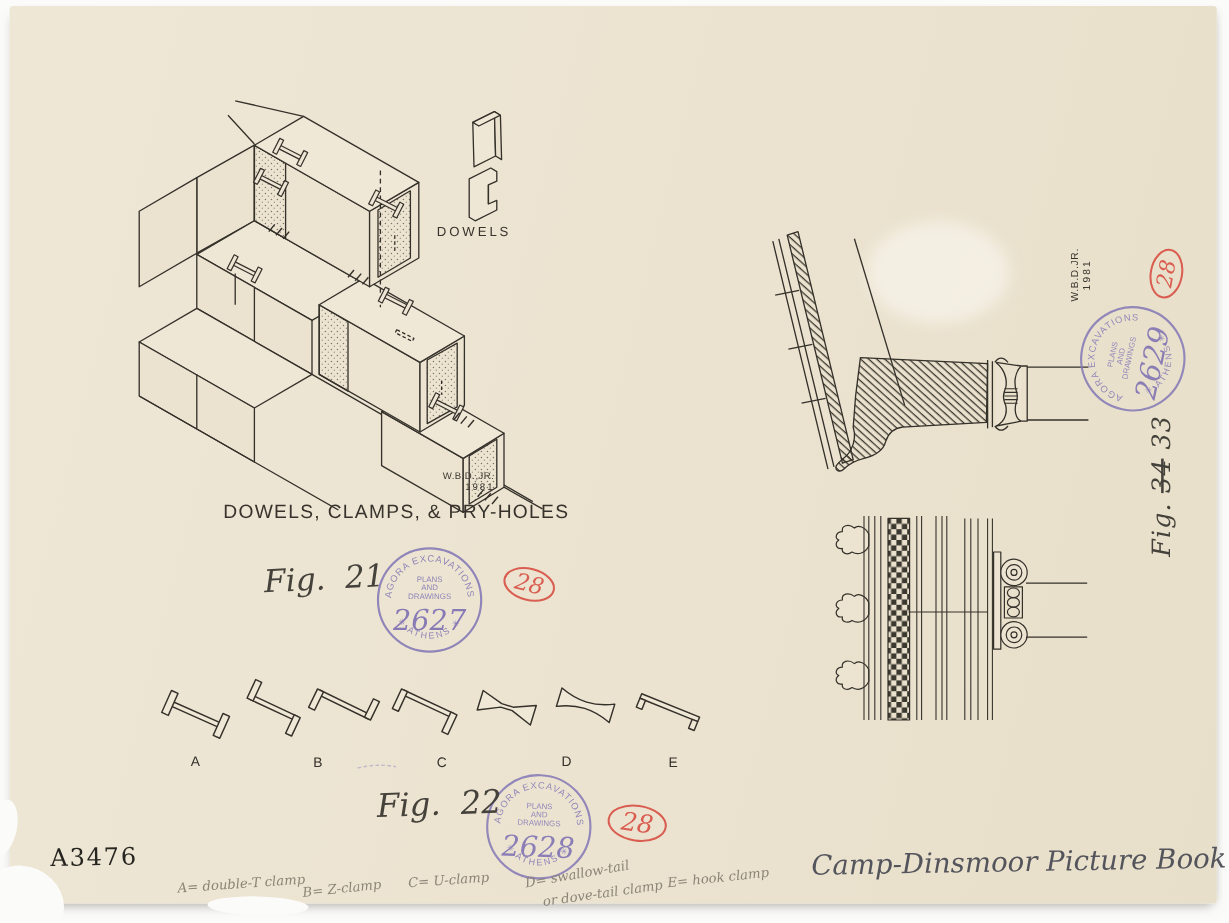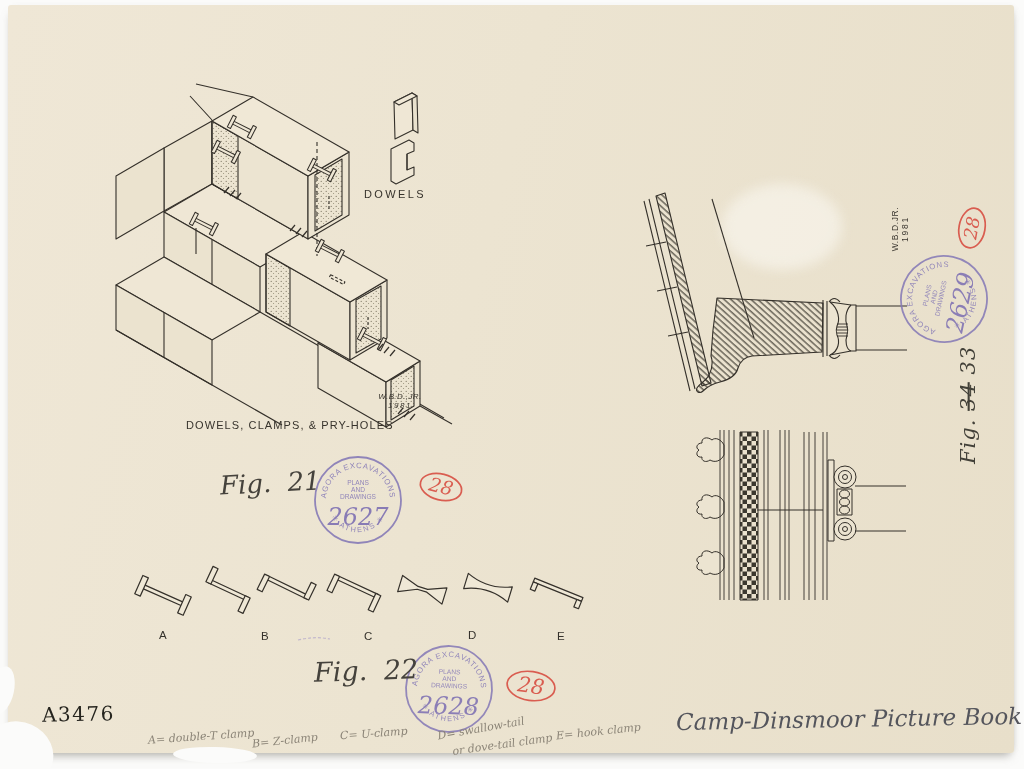--- a/index.html
+++ b/index.html
@@ -12,23 +12,23 @@
   .tear{position:absolute;background:#fbfbfa;border-radius:50%;z-index:2;}
   .tear1{left:-10px;top:666px;width:24px;height:48px;transform:rotate(12deg);}
   .tear2{left:-16px;top:722px;width:70px;height:62px;transform:rotate(24deg);}
   .tear3{left:173px;top:747px;width:84px;height:16px;transform:rotate(1.5deg);}
   .erase{position:absolute;left:722px;top:184px;width:120px;height:86px;z-index:2;
          background:rgba(252,250,244,.55);filter:blur(6px);border-radius:50%;}
   svg.draw{position:absolute;left:0;top:0;z-index:3;}
   .txt{position:absolute;z-index:4;white-space:nowrap;}
   .draft{font-family:"Liberation Sans",sans-serif;color:#37332c;text-align:right;}
   .hand{font-family:"DejaVu Serif",serif;font-style:italic;}
-  .cap1{left:186px;top:419px;font-size:11px;letter-spacing:1.1px;}
+  .cap1{left:186px;top:419px;font-size:16px;letter-spacing:1.1px;}
   .dowelsLbl{left:364px;top:188px;font-size:11px;letter-spacing:2.4px;}
-  .sigL{left:372px;top:392px;width:56px;text-align:center;font-size:8px;letter-spacing:.4px;color:#3a362f;font-style:italic;}
+  .sigL{left:356px;top:392px;width:56px;font-size:8px;letter-spacing:.4px;color:#3a362f;}
   .sigL .yr{letter-spacing:1.6px;}
   .fig21{left:220px;top:468px;font-size:26px;color:#45423c;transform:rotate(-3deg);word-spacing:8px;}
   .fig22{left:314px;top:655px;font-size:27px;color:#45423c;transform:rotate(-2deg);word-spacing:8px;}
   .clampLetter{font-size:11.5px;color:#35322c;}
   .note{font-size:11px;color:#8b8477;}
   .inv{left:42px;top:702px;font-size:20px;letter-spacing:1.5px;color:#26251f;
        font-family:"DejaVu Serif",serif;transform:rotate(-1deg);}
   .book{left:676px;top:706px;font-size:23px;color:#54555c;transform:rotate(-1deg);}
 </style>
 </head>

